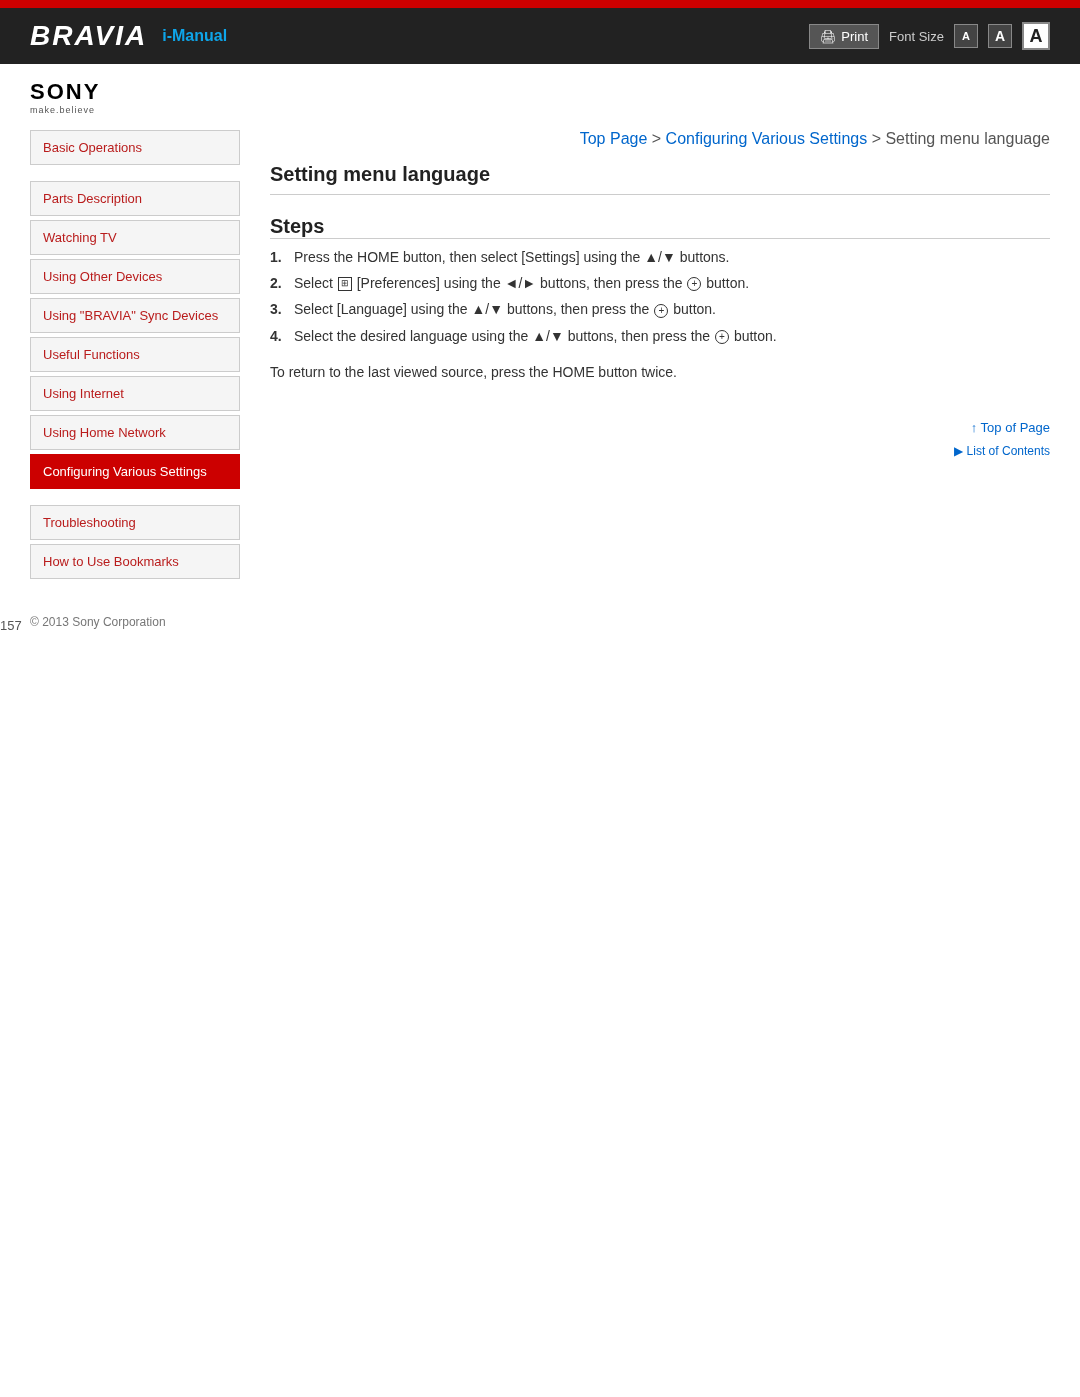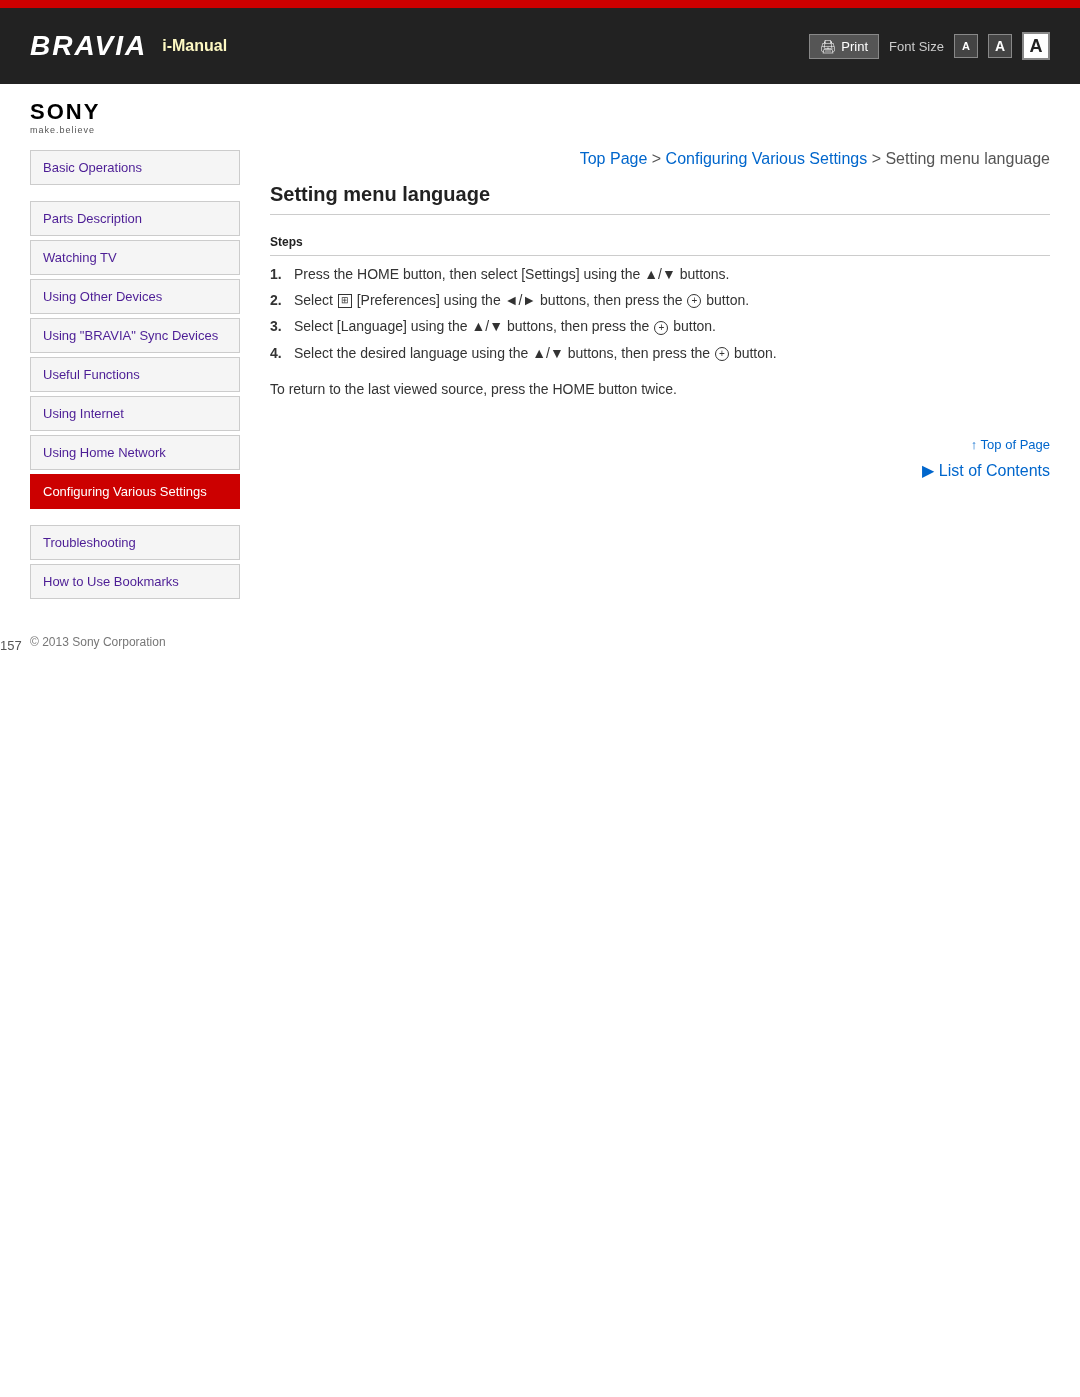--- a/index.html
+++ b/index.html
@@ -17,36 +17,36 @@
       background: #c00;
       height: 8px;
       width: 100%;
     }
     .header {
       background: #222;
       display: flex;
       align-items: center;
       justify-content: space-between;
       padding: 10px 30px;
-      height: 76px;
+      height: 56px;
     }
     .header-left {
       display: flex;
       align-items: center;
       gap: 15px;
     }
     .bravia-logo {
       color: #fff;
       font-size: 28px;
       font-weight: bold;
       letter-spacing: 2px;
       font-style: italic;
     }
     .imanual-label {
-      color: #fef9c3;
+      color: #0ea5e9;
       font-size: 16px;
       font-weight: bold;
     }
     .header-right {
       display: flex;
       align-items: center;
       gap: 10px;
     }
     .print-btn {
       background: #555;
@@ -112,21 +112,21 @@
     .sidebar {
       width: 210px;
       flex-shrink: 0;
     }
     .sidebar-item {
       display: block;
       padding: 9px 12px;
       border: 1px solid #ccc;
       margin-bottom: 4px;
       font-size: 13px;
-      color: #4c1d95;
+      color: #b91c1c;
       background: #f5f5f5;
       cursor: pointer;
       text-decoration: none;
     }
     .sidebar-item.active {
       background: #c00;
       color: #fff;
       border-color: #c00;
     }
     .sidebar-divider {
@@ -153,25 +153,24 @@
     .page-title {
       font-size: 20px;
       font-weight: bold;
       color: #222;
       margin-bottom: 10px;
       padding-bottom: 8px;
       border-bottom: 1px solid #ccc;
     }
 
     .section-title {
-      font-size: 12px;
+      font-size: 20px;
       font-weight: bold;
       color: #222;
       margin: 20px 0 10px 0;
-      padding-bottom: 6px;
       border-bottom: 1px solid #ccc;
     }
 
     .steps-list {
       margin: 10px 0 20px 0;
       padding-left: 0;
       list-style: none;
     }
     .steps-list li {
       margin-bottom: 10px;
@@ -199,21 +198,21 @@
     .top-of-page-link {
       color: #0066cc;
       text-decoration: none;
       font-size: 13px;
       display: block;
       margin-bottom: 9px;
     }
     .list-of-contents-link {
       color: #0066cc;
       text-decoration: none;
-      font-size: 16px;
+      font-size: 12px;
       display: block;
     }
     .copyright {
       font-size: 12px;
       color: #777;
     }
     .page-number {
       font-size: 13px;
       color: #555;
       width: 100%;

